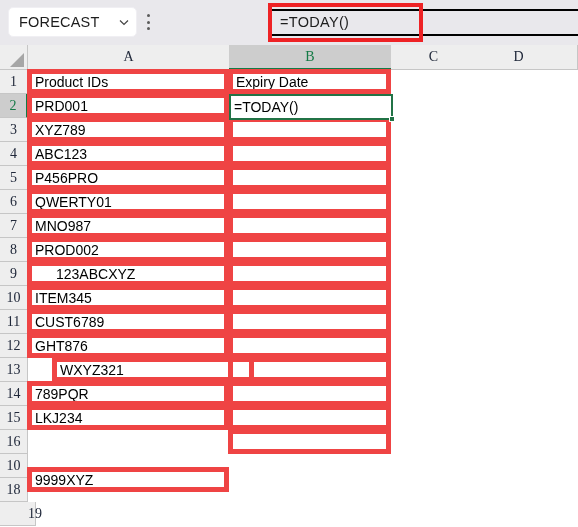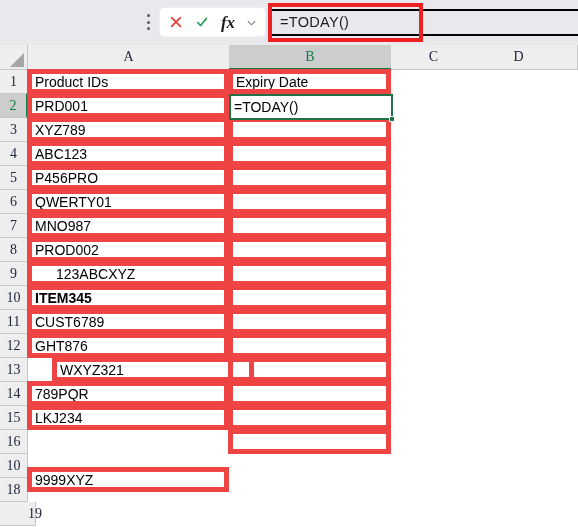--- a/index.html
+++ b/index.html
@@ -119,47 +119,35 @@
     border: 1px solid #ffffff; z-index: 7;
   }
 </style>
 </head>
 <body>
 
 <div id="app">
 
   <div class="fbar-strip">
 
+    <div class="namebox">
+      <span class="namebox-text">FORECAST</span>
+      <span class="chev">
+        <svg viewBox="0 0 12 12" width="12" height="12">
+            <path d="M2 4.5 L6 8.5 L10 4.5" fill="none" stroke="#444" stroke-width="1.2"></path>
+          </svg>
+      </span>
+    </div>
 
     <div class="kebab">
       <i></i>
       <i></i>
       <i></i>
     </div>
 
-    <div class="fxgroup">
-      <span class="fxbtn fx-x">
-        <svg viewBox="0 0 16 16" width="14" height="14">
-            <path d="M3 3 L13 13 M13 3 L3 13" fill="none" stroke="#e03a36" stroke-width="1.9" stroke-linecap="round"></path>
-          </svg>
-      </span>
-      <span class="fxbtn">
-        <svg viewBox="0 0 16 16" width="14" height="14">
-            <path d="M3 8.6 L6.4 12 L13 4" fill="none" stroke="#1f9d4d" stroke-width="1.9" stroke-linecap="round" stroke-linejoin="round"></path>
-          </svg>
-      </span>
-      <span class="fxbtn">
-        <span class="fx-label">fx</span>
-      </span>
-      <span class="fx-chev">
-        <svg viewBox="0 0 12 12" width="11" height="11">
-            <path d="M2 4.5 L6 8.5 L10 4.5" fill="none" stroke="#777" stroke-width="1.1"></path>
-          </svg>
-      </span>
-    </div>
 
     <div class="fbar-input-wrap">
       <div class="fbar-line-top"></div>
       <div class="fbar-line-bot"></div>
       <div class="fbar-value">=TODAY()</div>
     </div>
 
     <div class="redbox"></div>
   </div>
 
@@ -207,21 +195,21 @@
         <div class="cell cA bordered" style="top: 96px;">P456PRO</div>
         <div class="cell cB bordered" style="top: 96px;"></div>
         <div class="cell cA bordered" style="top: 120px;">QWERTY01</div>
         <div class="cell cB bordered" style="top: 120px;"></div>
         <div class="cell cA bordered" style="top: 144px;">MNO987</div>
         <div class="cell cB bordered" style="top: 144px;"></div>
         <div class="cell cA bordered" style="top: 168px;">PROD002</div>
         <div class="cell cB bordered" style="top: 168px;"></div>
         <div class="cell cA bordered" style="top: 192px; padding-left: 24px;">123ABCXYZ</div>
         <div class="cell cB bordered" style="top: 192px;"></div>
-        <div class="cell cA bordered" style="top: 216px; font-weight: bold;">ITEM345</div>
+        <div class="cell cA bordered" style="top: 216px;">ITEM345</div>
         <div class="cell cB bordered" style="top: 216px;"></div>
         <div class="cell cA bordered" style="top: 240px;">CUST6789</div>
         <div class="cell cB bordered" style="top: 240px;"></div>
         <div class="cell cA bordered" style="top: 264px;">GHT876</div>
         <div class="cell cB bordered" style="top: 264px;"></div>
         <div class="cell cA bordered" style="top: 288px; margin-left: 24px;">WXYZ321</div>
         <div class="cell cB bordered" style="top: 288px;"></div>
         <div class="cell cA bordered" style="top: 312px;">789PQR</div>
         <div class="cell cB bordered" style="top: 312px;"></div>
         <div class="cell cA bordered" style="top: 336px;">LKJ234</div>

